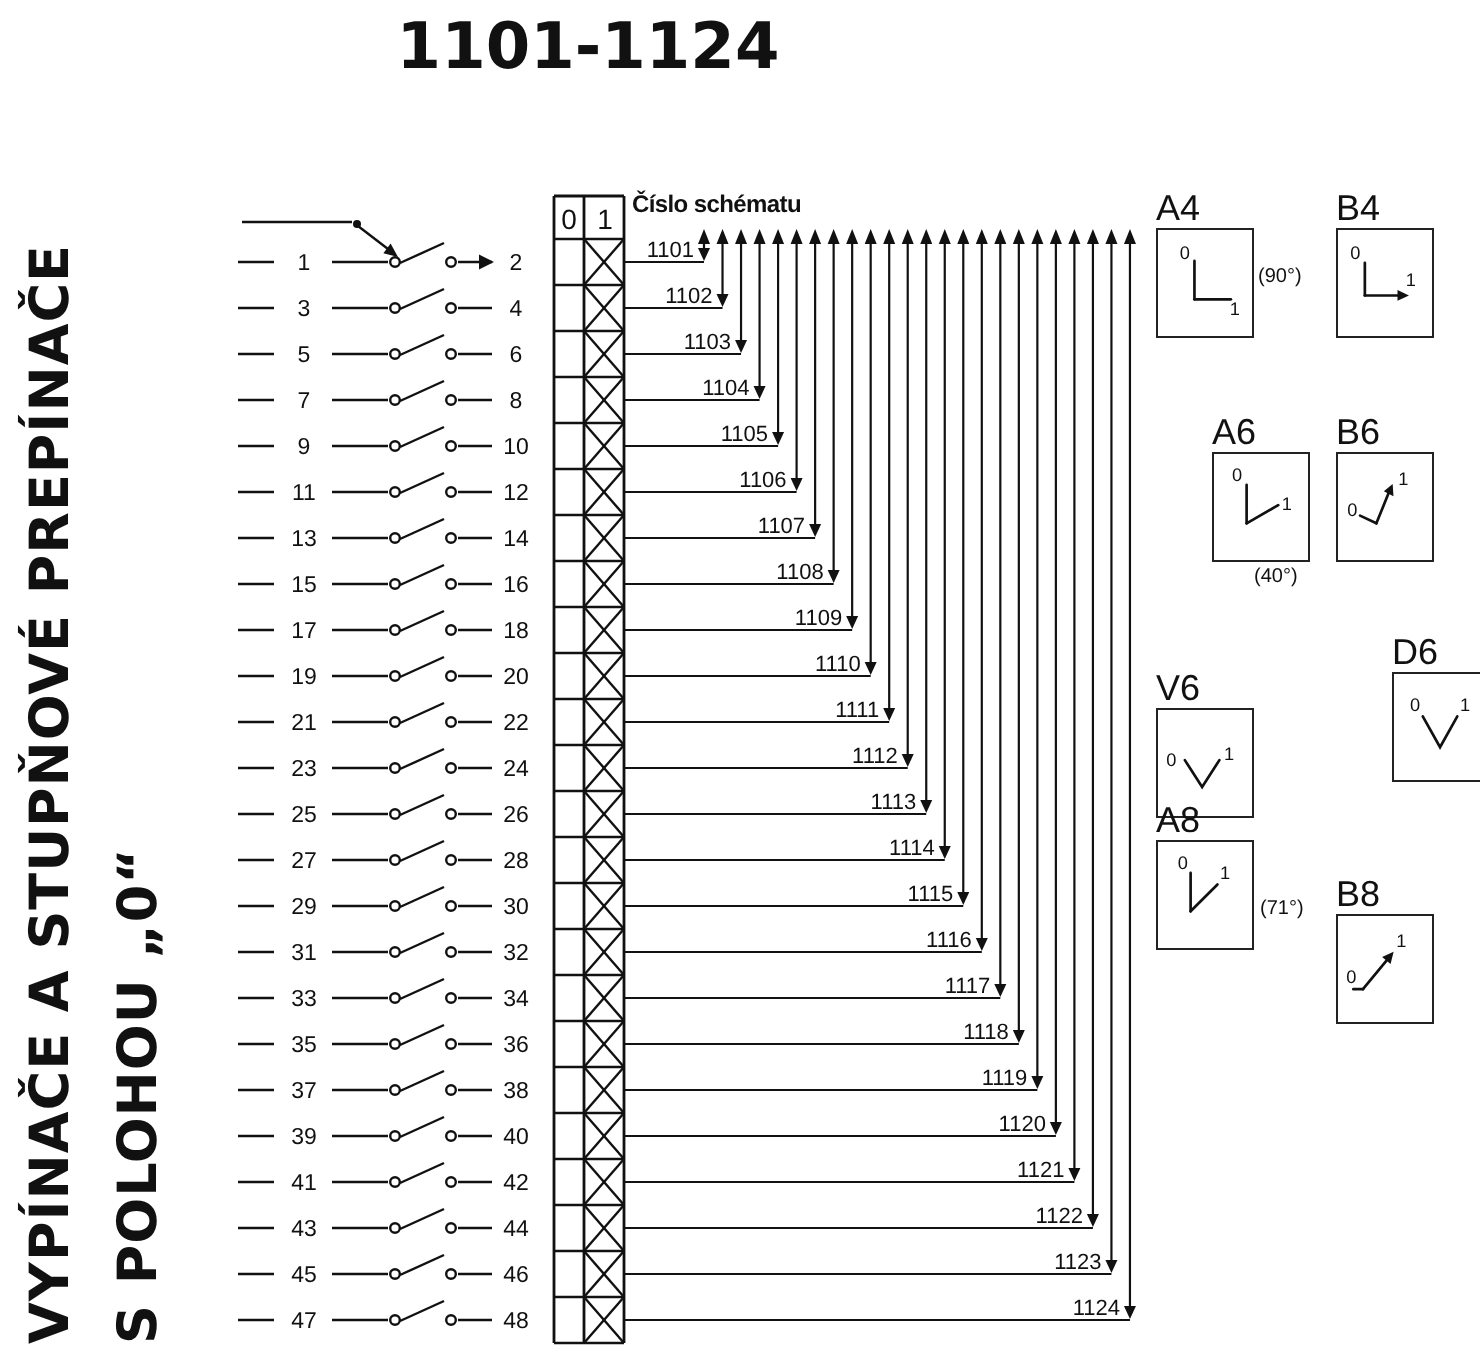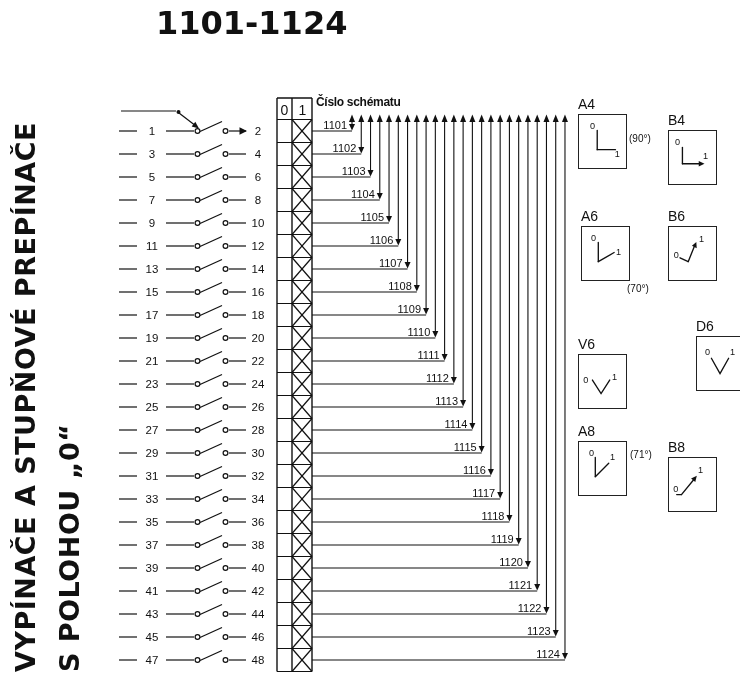--- a/index.html
+++ b/index.html
@@ -1,28 +1,28 @@
 <!DOCTYPE html>
 <html><head>
 <meta charset="utf-8">
 <style>
   body{margin:0;background:#fff;}
   .page{position:relative;width:740px;height:684px;background:#fff;overflow:hidden;
         font-family:"Liberation Sans",sans-serif;color:#111;}
-  .title{position:absolute;left:156px;top:4px;width:276px;text-align:left;
+  .title{position:absolute;left:156px;top:4px;width:276px;text-align:center;
          font-family:"DejaVu Sans",sans-serif;font-weight:bold;font-size:32px;}
   .side{position:absolute;transform:rotate(-90deg);transform-origin:0 0;white-space:nowrap;
         font-family:"DejaVu Sans",sans-serif;font-weight:bold;font-size:27px;letter-spacing:0.5px;}
   .side1{left:10px;top:672px;}
   .side2{left:54px;top:672px;}
   .schema-label{position:absolute;left:316px;top:95px;font-weight:bold;font-size:12px;letter-spacing:-0.3px;}
   #diagram-svg{position:absolute;left:0;top:0;}
   #diagram-svg text{font-family:"Liberation Sans",sans-serif;}
   .pos-cell{position:absolute;width:49px;}
-  .pos-code{font-size:14px;height:20px;line-height:20px;}
+  .pos-code{font-size:18px;height:20px;line-height:20px;}
   .pos-box{width:49px;height:55px;border:1.6px solid #222;background:#fff;box-sizing:border-box;}
   .pos-box svg{display:block;width:100%;height:100%;}
   .pos-box line,.pos-box polyline{stroke:#111;stroke-width:1.4;fill:none;stroke-linecap:round;}
   .pos-box polygon{fill:#111;}
   .pos-box text{font-family:"Liberation Sans",sans-serif;font-size:9.5px;fill:#111;text-anchor:middle;}
   .angle-note{position:absolute;font-size:10px;text-align:center;}
 </style>
 </head>
 <body>
 
@@ -439,34 +439,34 @@
     <div class="pos-box">
       <svg viewBox="0 0 49 55">
         <line x1="19" y1="36" x2="19" y2="16"></line>
           <line x1="19" y1="36" x2="38" y2="36"></line>
         <text x="14" y="15">0</text>
         <text x="40" y="44">1</text>
       </svg>
     </div>
   </div>
 
-  <div class="pos-cell" style="left:668px;top:110px">
+  <div class="pos-cell" style="left:668px;top:94px">
     <div class="pos-code">B4</div>
     <div class="pos-box">
       <svg viewBox="0 0 49 55">
         <line x1="14" y1="34" x2="14" y2="17"></line>
           <line x1="14" y1="34" x2="33" y2="34"></line>
         <polygon points="37,34 31,31.2 31,36.8"></polygon>
         <text x="9" y="15">0</text>
         <text x="38" y="29">1</text>
       </svg>
     </div>
   </div>
 
-  <div class="pos-cell" style="left:581px;top:206px">
+  <div class="pos-cell" style="left:606px;top:206px">
     <div class="pos-code">A6</div>
     <div class="pos-box">
       <svg viewBox="0 0 49 55">
         <line x1="17" y1="36" x2="17" y2="16"></line>
           <line x1="17" y1="36" x2="33.5" y2="26.5"></line>
         <text x="12" y="14">0</text>
         <text x="38" y="29">1</text>
       </svg>
     </div>
   </div>
@@ -499,21 +499,21 @@
     <div class="pos-code">D6</div>
     <div class="pos-box">
       <svg viewBox="0 0 49 55">
         <polyline points="15,22 24,38 33,22"></polyline>
         <text x="11" y="19">0</text>
         <text x="37" y="19">1</text>
       </svg>
     </div>
   </div>
 
-  <div class="pos-cell" style="left:578px;top:421px">
+  <div class="pos-cell" style="left:578px;top:400px">
     <div class="pos-code">A8</div>
     <div class="pos-box">
       <svg viewBox="0 0 49 55">
         <line x1="17" y1="36" x2="17" y2="16"></line>
           <line x1="17" y1="36" x2="31" y2="22"></line>
         <text x="13" y="14">0</text>
         <text x="35" y="19">1</text>
       </svg>
     </div>
   </div>
@@ -525,16 +525,16 @@
         <line x1="13" y1="38" x2="27" y2="21"></line>
           <line x1="8" y1="38" x2="13" y2="38"></line>
         <polygon points="29,18.5 27.4,24.9 23,21.3"></polygon>
         <text x="7" y="35">0</text>
         <text x="33" y="16">1</text>
       </svg>
     </div>
   </div>
 
   <div class="angle-note" style="left:629px;top:133px">(90°)</div>
-  <div class="angle-note" style="left:627px;top:283px">(70°)</div>
+  <div class="angle-note" style="left:627px;top:283px">(40°)</div>
   <div class="angle-note" style="left:630px;top:449px">(71°)</div>
 
 </div>
 
 </body></html>

